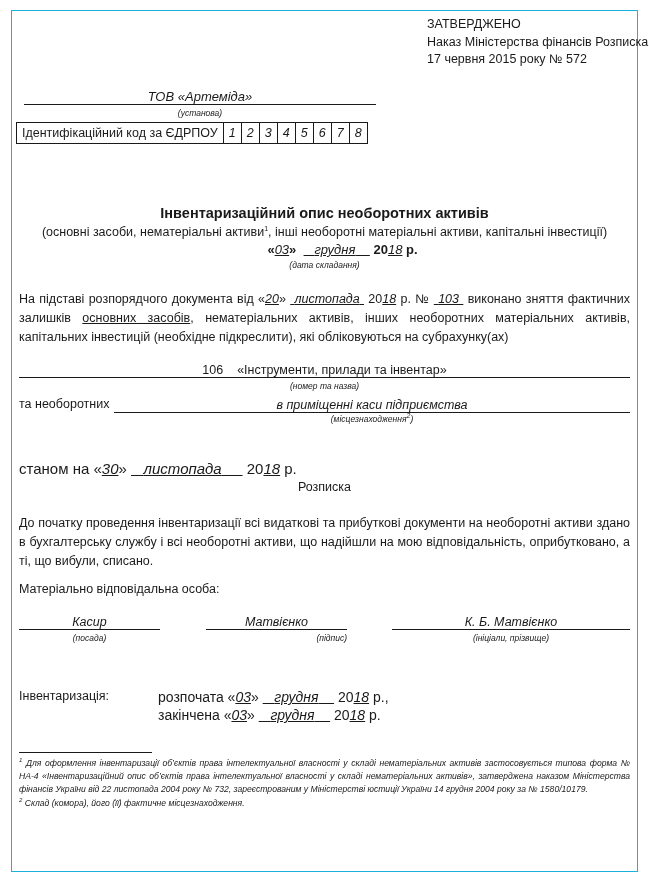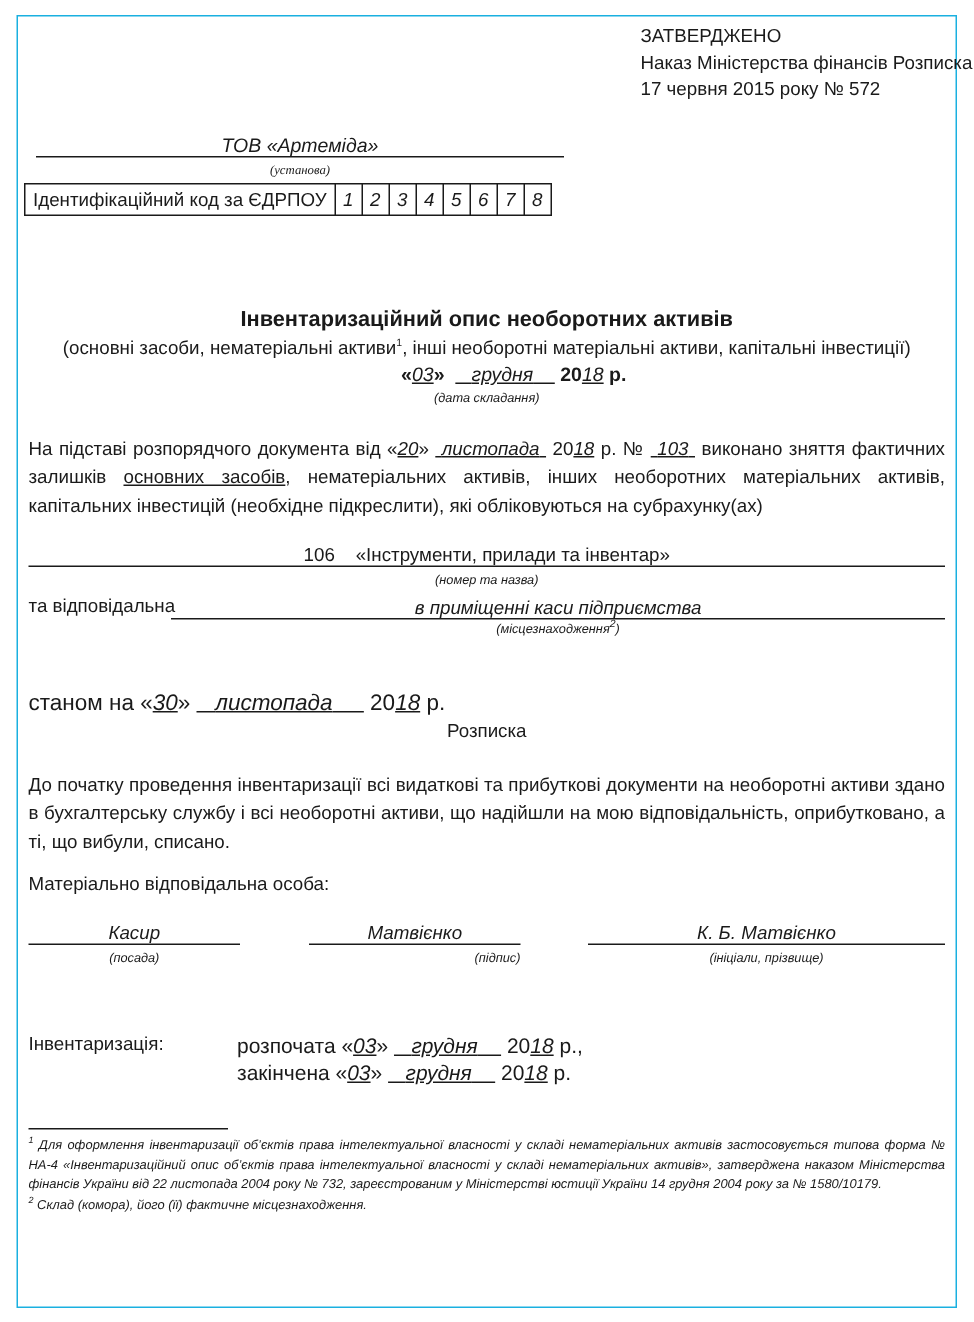--- a/index.html
+++ b/index.html
@@ -6,21 +6,21 @@
     html, body { width: 649px; height: 881px; background: #ffffff; overflow: hidden; }
     body { position: relative; font-family: "Liberation Sans", sans-serif; color: #1a1a1a; font-size: 12.5px; }
     .frame {
       position: absolute; left: 11px; top: 10px; width: 627px; height: 862px;
       border: 1.5px solid #1ab0e0;
     }
     .abs { position: absolute; }
     .approved { left: 395px; top: 16px; line-height: 17.5px; font-size: 12.5px; margin-left: 32px; }
     .org-line { left: 24px; top: 88px; width: 352px; height: 17px; border-bottom: 1px solid #1a1a1a; text-align: center; font-style: italic; font-size: 13px; line-height: 17px; }
     .caption { font-style: italic; font-size: 8.5px; text-align: center; color: #1a1a1a; }
-    .org-cap { left: 24px; top: 108px; width: 352px; font-family: Liberation Serif, serif; }
+    .org-cap { left: 24px; top: 108px; width: 352px; }
     table.edrpou { position: absolute; left: 16px; top: 122px; border-collapse: collapse; font-size: 12.5px; }
     table.edrpou td { border: 1px solid #1a1a1a; height: 21px; padding: 0 5px; }
     table.edrpou td.digit { width: 18px; padding: 0; text-align: center; font-style: italic; }
     .title { left: 11px; top: 205px; width: 627px; text-align: center; font-weight: bold; font-size: 14.5px; }
     .subtitle { left: 11px; top: 225px; width: 627px; text-align: center; font-size: 12.5px; }
     sup { font-size: 7px; vertical-align: super; line-height: 0; }
     .date-line { left: 11px; top: 242px; width: 627px; text-align: center; font-size: 13px; font-weight: bold; padding-left: 36px; }
     .date-line .u { text-decoration: underline; font-style: italic; font-weight: normal; }
     .date-cap { left: 11px; top: 260px; width: 627px; }
     .u { text-decoration: underline; font-style: italic; }
@@ -79,21 +79,21 @@
 <div class="abs title">Інвентаризаційний опис необоротних активів</div>
 <div class="abs subtitle"><span>(основні засоби, нематеріальні активи</span><sup>1</sup><span>, інші необоротні матеріальні активи, капітальні інвестиції)</span></div>
 <div class="abs date-line"><span>«</span><span class="u">03</span><span>»</span>&nbsp;&nbsp;<span class="u">&nbsp;&nbsp;&nbsp;<span>грудня</span>&nbsp;&nbsp;&nbsp;&nbsp;</span>&nbsp;<span>20</span><span class="u">18</span><span> р.</span></div>
 <div class="abs caption date-cap">(дата складання)</div>
 
 <div class="abs para p1"><span>На підставі розпорядчого документа від «</span><span class="u">20</span><span>» </span><span class="u">&nbsp;<span>листопада</span>&nbsp;</span> <span>20</span><span class="u">18</span><span> р. № </span><span class="u">&nbsp;<span>103</span>&nbsp;</span><span> виконано зняття фактичних залишків </span><span class="plain-u">основних засобів</span><span>, нематеріальних активів, інших необоротних матеріальних активів, капітальних інвестицій (необхідне підкреслити), які обліковуються на субрахунку(ах)</span></div>
 
 <div class="abs subacc-line"><span>106</span>&nbsp;&nbsp;&nbsp;&nbsp;<span>«Інструменти, прилади та інвентар»</span></div>
 <div class="abs caption subacc-cap">(номер та назва)</div>
 
-<div class="abs stored-label">та відповідальна</div>
+<div class="abs stored-label">та необоротних</div>
 <div class="abs stored-line">в приміщенні каси підприємства</div>
 <div class="abs caption stored-cap"><span>(місцезнаходження</span><sup>2</sup><span>)</span></div>
 
 <div class="abs asof"><span>станом на «</span><span class="u">30</span><span>» </span><span class="u">&nbsp;&nbsp;&nbsp;<span>листопада</span>&nbsp;&nbsp;&nbsp;&nbsp;&nbsp;</span> <span>20</span><span class="u">18</span><span> р.</span></div>
 
 <div class="abs receipt-title">Розписка</div>
 <div class="abs para p2">До початку проведення інвентаризації всі видаткові та прибуткові документи на необоротні активи здано в бухгалтерську службу і всі необоротні активи, що надійшли на мою відповідальність, оприбутковано, а ті, що вибули, списано.</div>
 <div class="abs resp">Матеріально відповідальна особа:</div>
 
 <div class="abs sig" style="left:19px; width:141px;">Касир</div>

